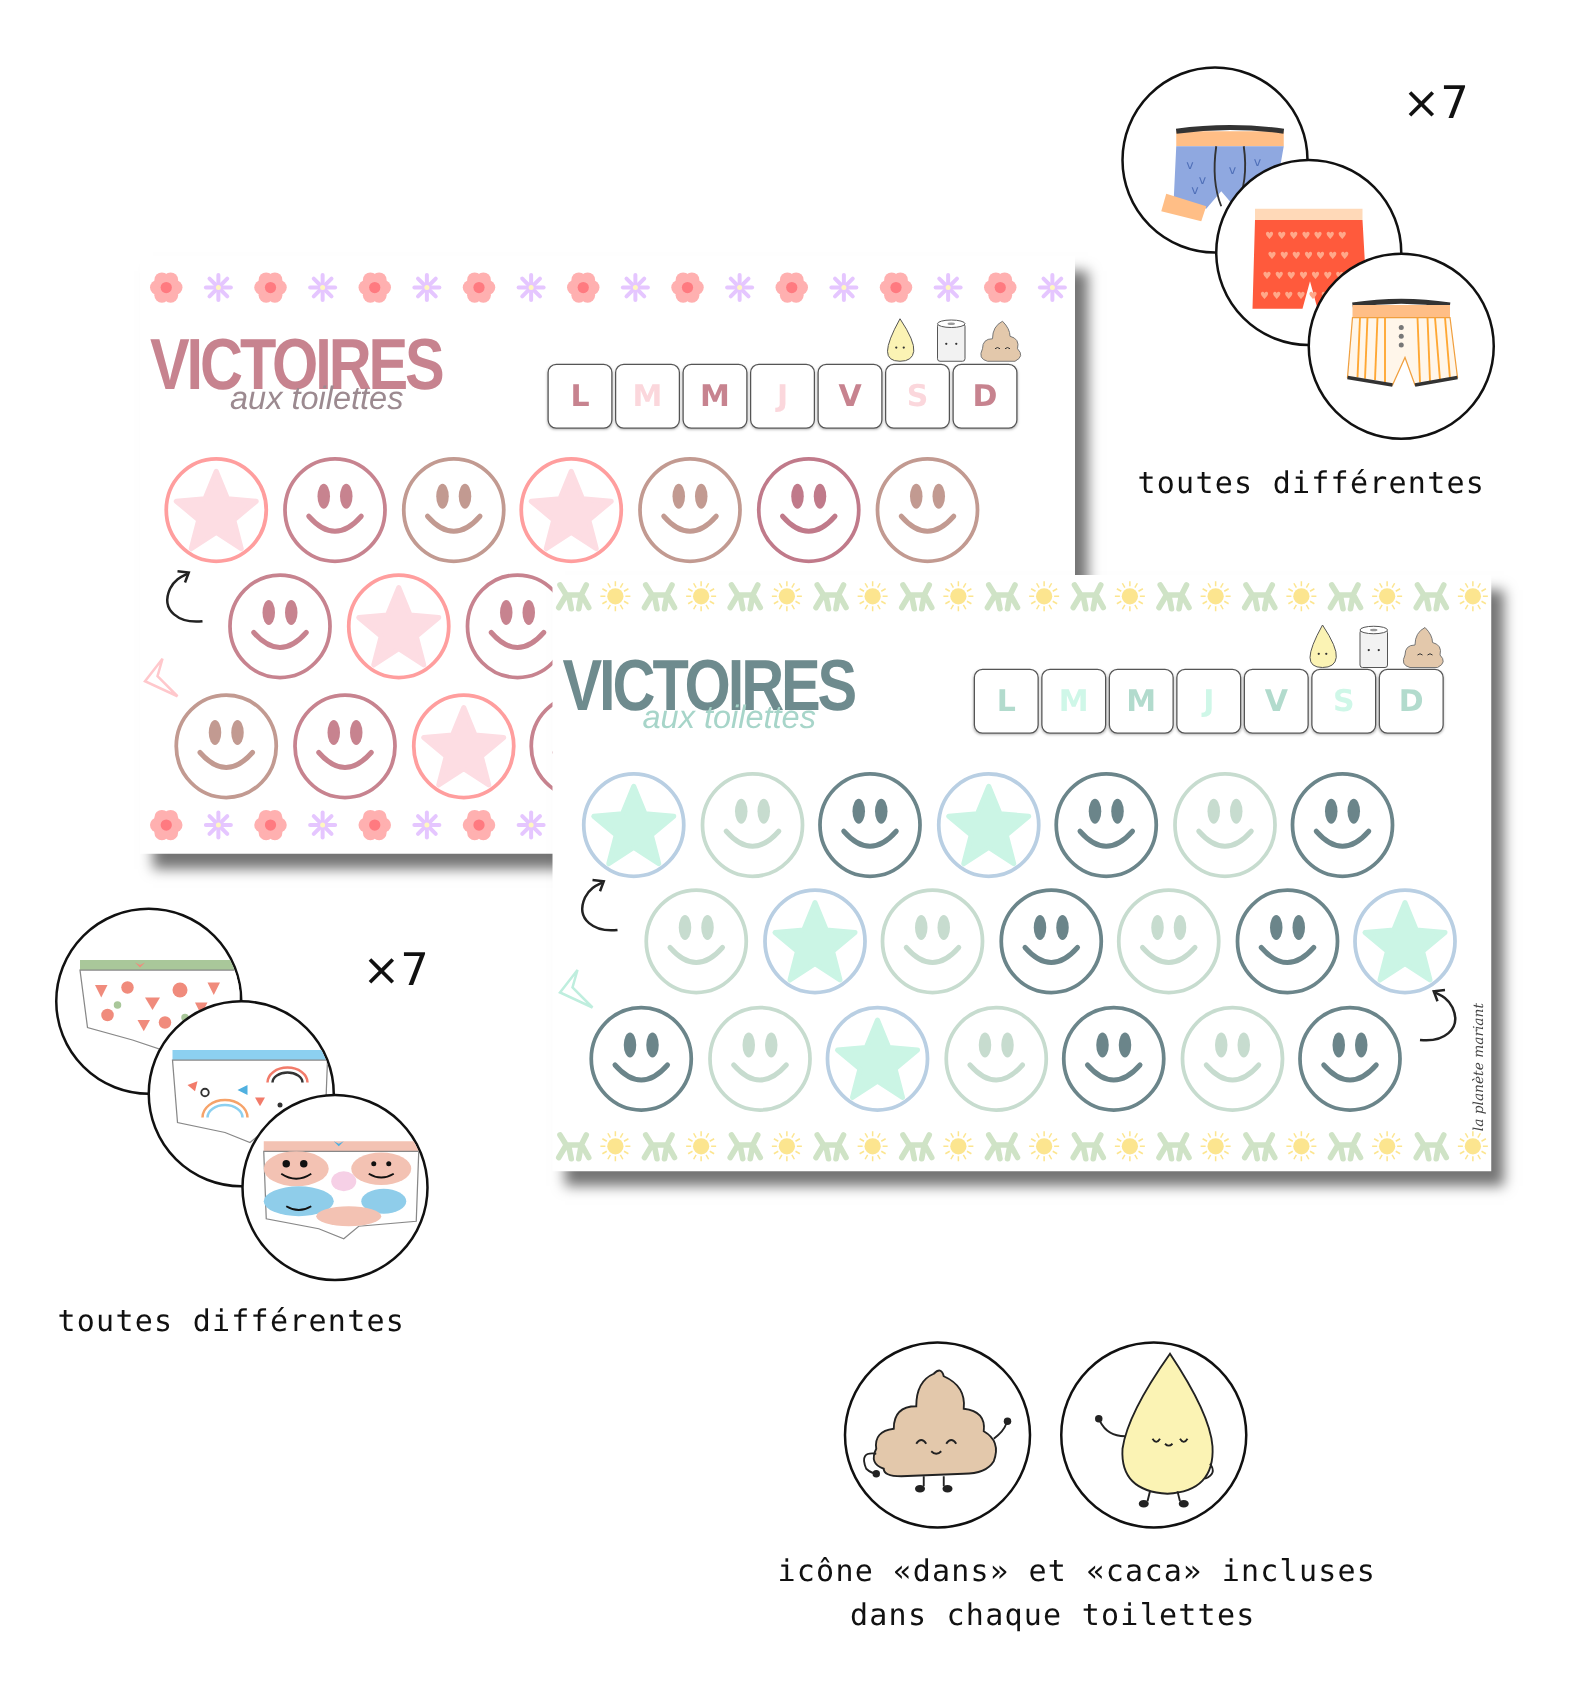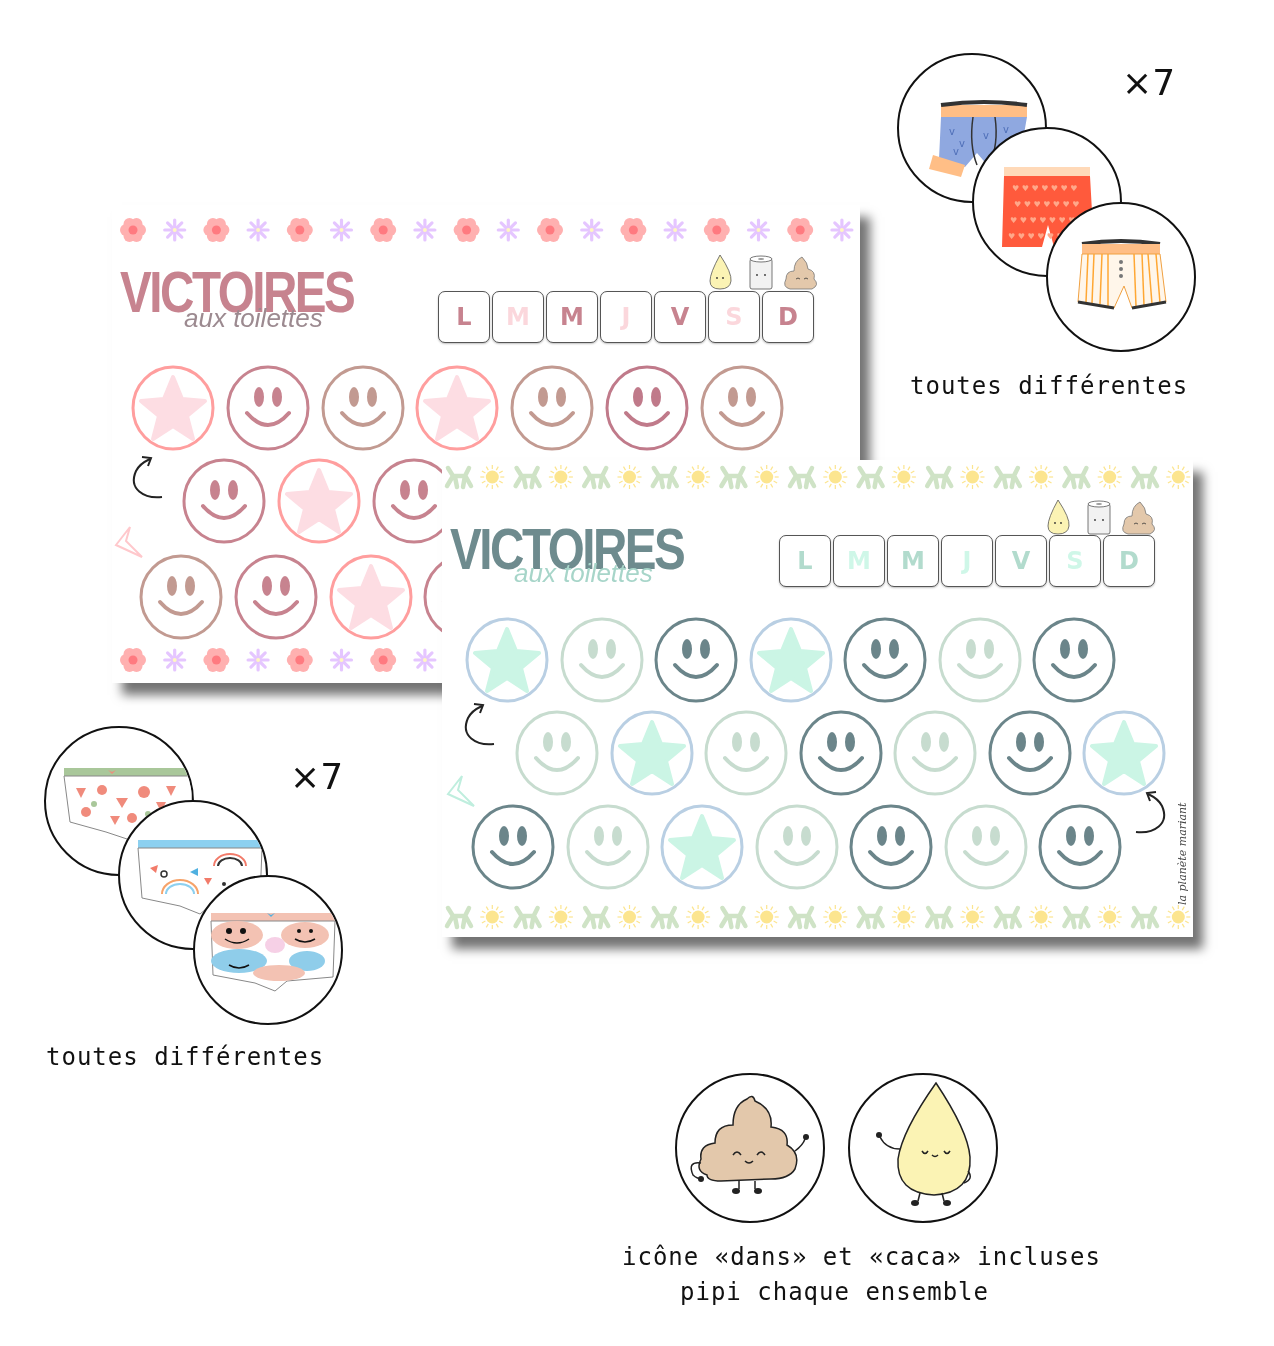--- a/index.html
+++ b/index.html
@@ -1226,14 +1226,14 @@
       <path d="M50 74 Q 36 74 30 62" stroke="#222" stroke-width="1.5" fill="none"></path>
         <circle cx="29" cy="60" r="3" fill="#222"></circle>
       <path d="M118 96 Q 124 104 114 108" stroke="#222" stroke-width="1.5" fill="none"></path>
       <line x1="70" y1="118" x2="68" y2="126" stroke="#222" stroke-width="1.5"></line>
         <ellipse cx="65" cy="128" rx="4" ry="3" fill="#222"></ellipse>
       <line x1="92" y1="118" x2="94" y2="126" stroke="#222" stroke-width="1.5"></line>
         <ellipse cx="97" cy="128" rx="4" ry="3" fill="#222"></ellipse>
     </svg>
   </div>
   <div class="caption" style="left:622px; top:1243px;">icône «dans» et «caca» incluses</div>
-  <div class="caption" style="left:680px; top:1278px;">pipi chaque ensemble</div>
+  <div class="caption" style="left:680px; top:1278px;">dans chaque toilettes</div>
 </div>
 
 </body></html>

